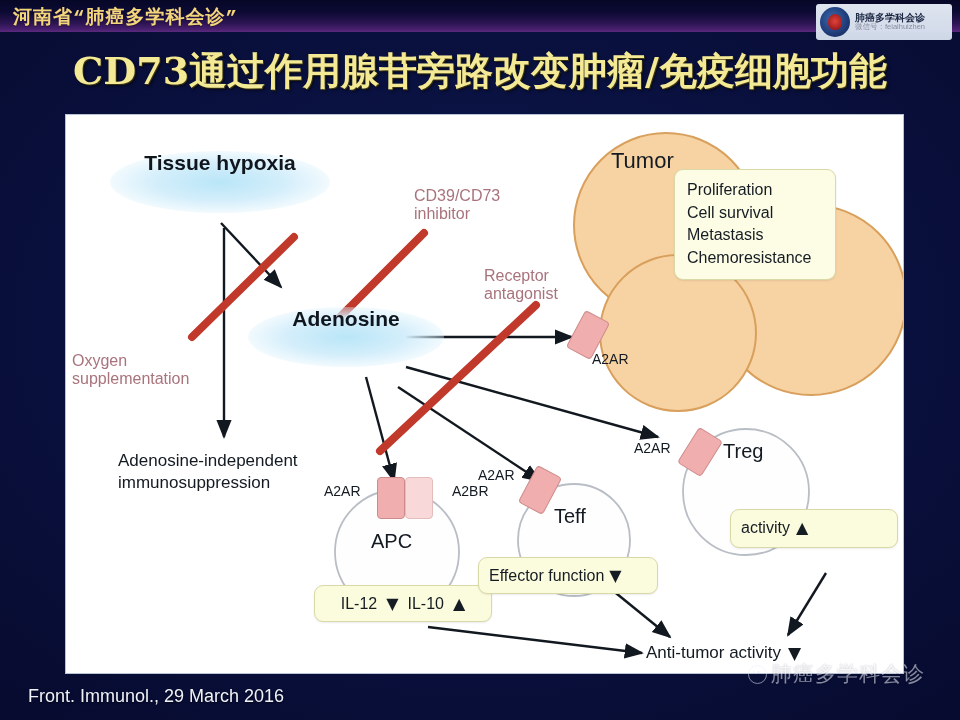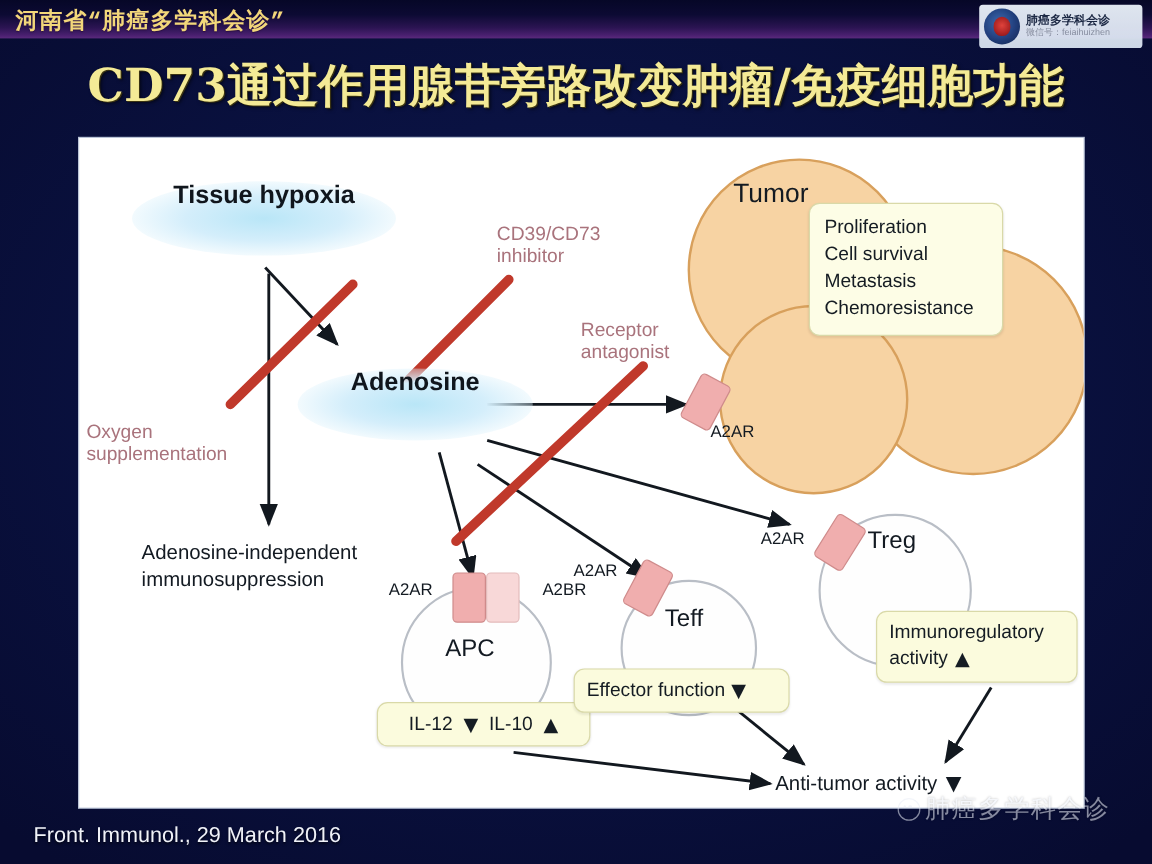--- a/index.html
+++ b/index.html
@@ -252,21 +252,20 @@
     </div>
 
     <div class="callout" style="left:412px;top:442px;width:180px;padding:8px 10px;font-size:16px;">
       <div style="display:flex;align-items:center;gap:5px;">
         <span>Effector function</span>
         <span class="arrow-glyph">▼</span>
       </div>
     </div>
 
     <div class="callout" style="left:664px;top:394px;width:168px;padding:8px 10px;font-size:16px;line-height:1.3;">
-      <div>Immunoregulatory</div>
       <div style="display:flex;align-items:flex-end;gap:6px;">
         <span>activity</span>
         <span class="arrow-glyph">▲</span>
       </div>
     </div>
 
     <div style="position:absolute;left:580px;top:528px;display:flex;align-items:center;gap:7px;font-size:17px;color:#131a22;white-space:nowrap;">
       <span>Anti-tumor activity</span>
       <span class="arrow-glyph">▼</span>
     </div>

